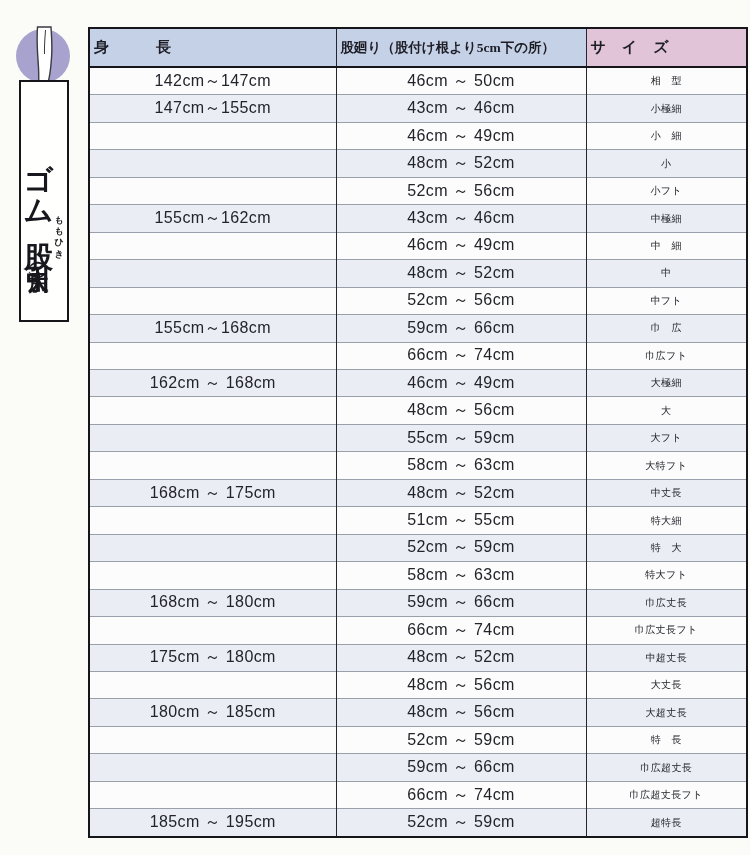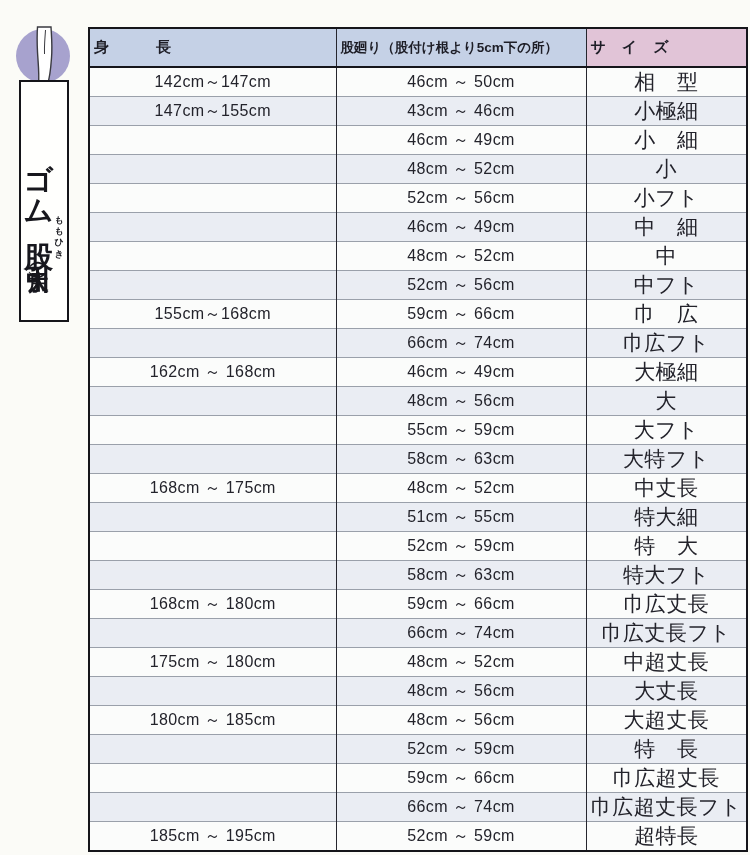--- a/index.html
+++ b/index.html
@@ -101,21 +101,21 @@
     text-align: center;
     vertical-align: middle;
     padding: 0;
     border-top: 1px solid #9aa0aa;
     letter-spacing: 0.4px;
     color: #23232b;
     background: #fbfcfb;
   }
   .size-table tbody tr:first-child td { border-top: none; margin-left: 16px; }
   .size-table tbody tr:nth-child(even) td { background: #eaedf3; }
-  .size-table td.col-size { font-size: 21px; }
+  .size-table td.col-size { font-size: 10px; }
 </style>
 </head>
 <body style="background: rgb(251, 251, 247);">
 
 <div class="side-icon">
   <svg width="64" height="66" viewBox="0 0 64 66" xmlns="http://www.w3.org/2000/svg">
     <circle cx="32" cy="34" r="27" fill="#a7a2ce"></circle>
     <path d="M26.5,5 L40,5 C40.5,14 41.5,24 40.5,36 C39.8,46 38,58 36.5,62 L27.5,62
              C28.5,52 27,40 26.5,30 C26,20 26,12 26.5,5 Z" fill="#ffffff" stroke="#3a3a40" stroke-width="1.4"></path>
     <path d="M34.5,8 C34,16 33.2,24 33.5,32" fill="none" stroke="#3a3a40" stroke-width="1"></path>
@@ -131,21 +131,21 @@
 <div class="table-wrap">
   <table class="size-table">
     <colgroup>
       <col class="c-height">
         <col class="c-girth">
         <col class="c-size">
     </colgroup>
     <thead>
       <tr>
         <th class="th-height" style="background: rgb(197, 209, 230);">身　　　長</th>
-        <th class="th-girth" style="background: rgb(197, 209, 230);">股廻り（股付け根より5cm下の所）</th>
+        <th class="th-girth" style="background: rgb(197, 209, 230); font-family: Liberation Serif, serif;">股廻り（股付け根より5cm下の所）</th>
         <th class="th-size" style="background: rgb(225, 196, 215);">サ　イ　ズ</th>
       </tr>
     </thead>
     <tbody>
         <tr>
           <td class="col-height">142cm～147cm</td>
           <td class="col-girth">46cm ～ 50cm</td>
           <td class="col-size">相　型</td>
         </tr>
         <tr>
@@ -162,20 +162,25 @@
           <td class="col-height"></td>
           <td class="col-girth">48cm ～ 52cm</td>
           <td class="col-size">小</td>
         </tr>
         <tr>
           <td class="col-height"></td>
           <td class="col-girth">52cm ～ 56cm</td>
           <td class="col-size">小フト</td>
         </tr>
         <tr>
+          <td class="col-height">155cm～162cm</td>
+          <td class="col-girth">43cm ～ 46cm</td>
+          <td class="col-size">中極細</td>
+        </tr>
+        <tr>
           <td class="col-height"></td>
           <td class="col-girth">46cm ～ 49cm</td>
           <td class="col-size">中　細</td>
         </tr>
         <tr>
           <td class="col-height"></td>
           <td class="col-girth">48cm ～ 52cm</td>
           <td class="col-size">中</td>
         </tr>
         <tr>

